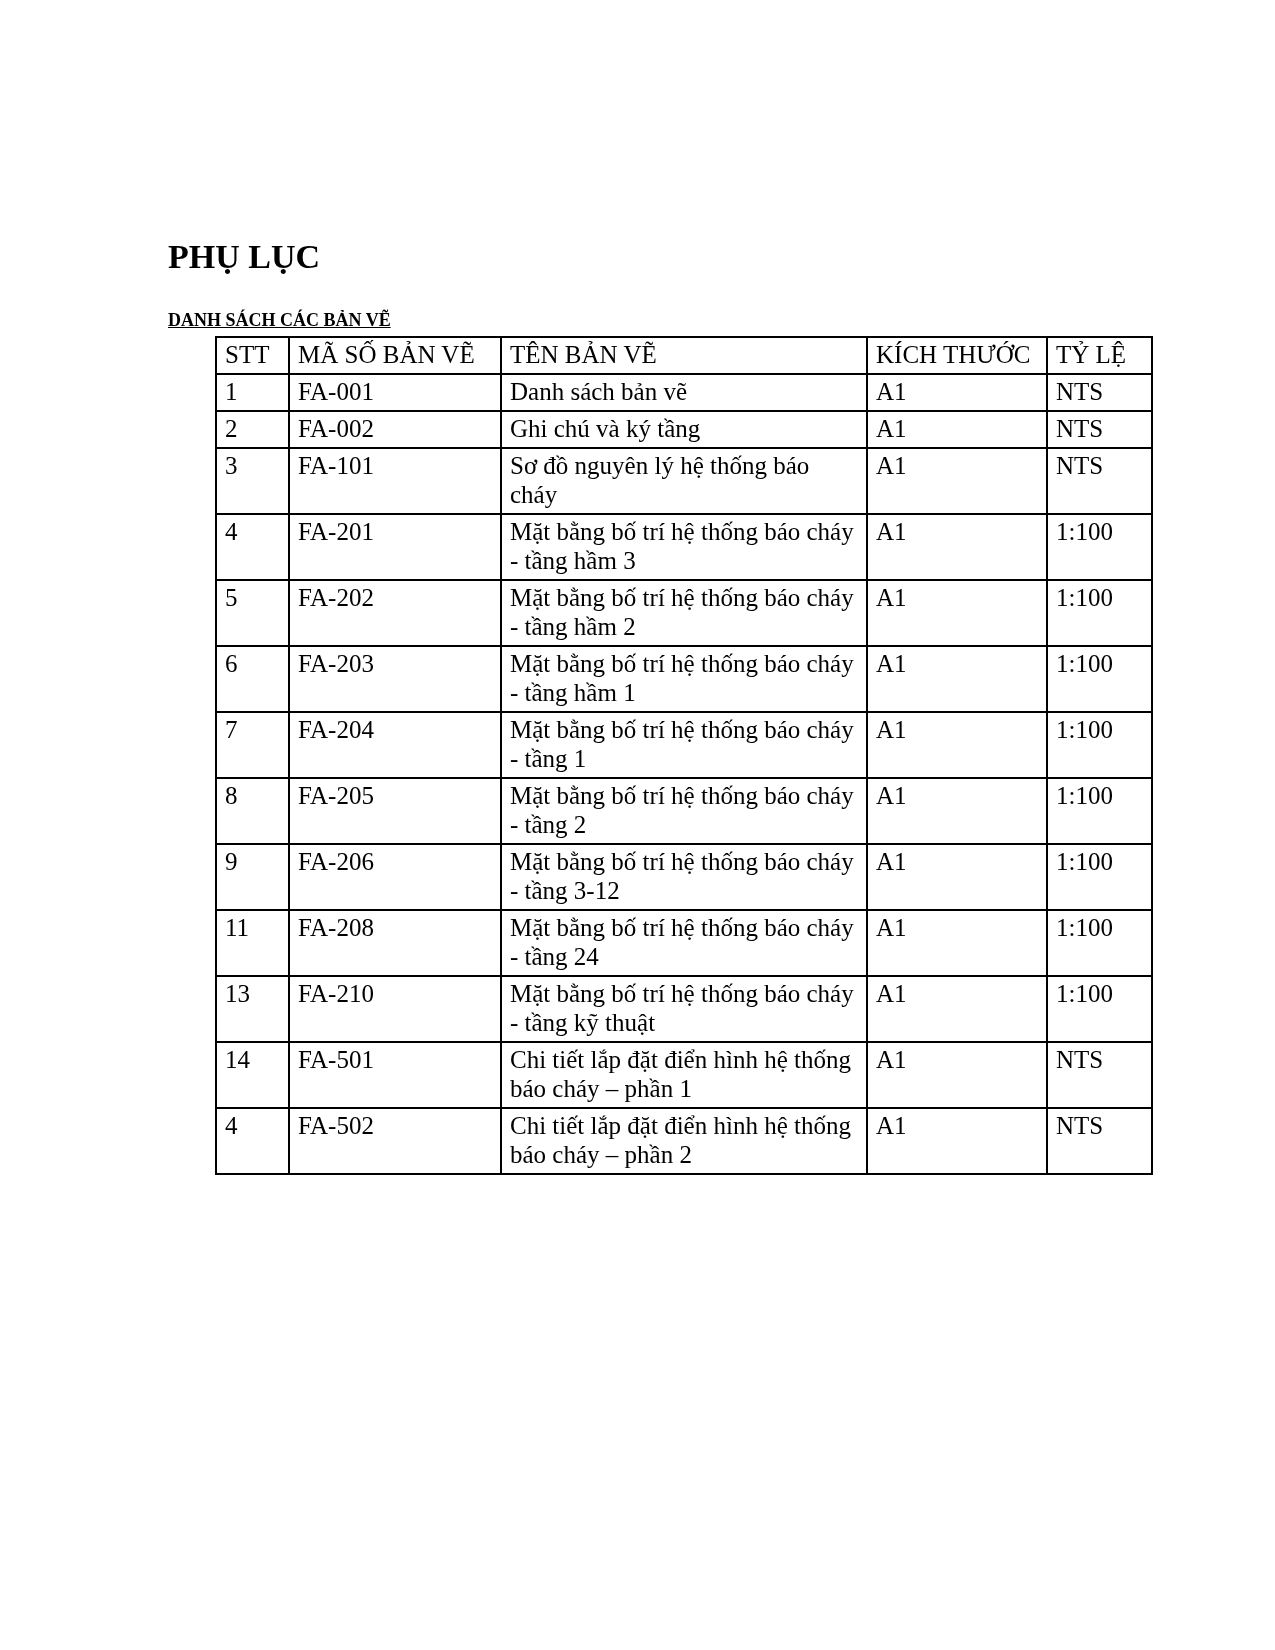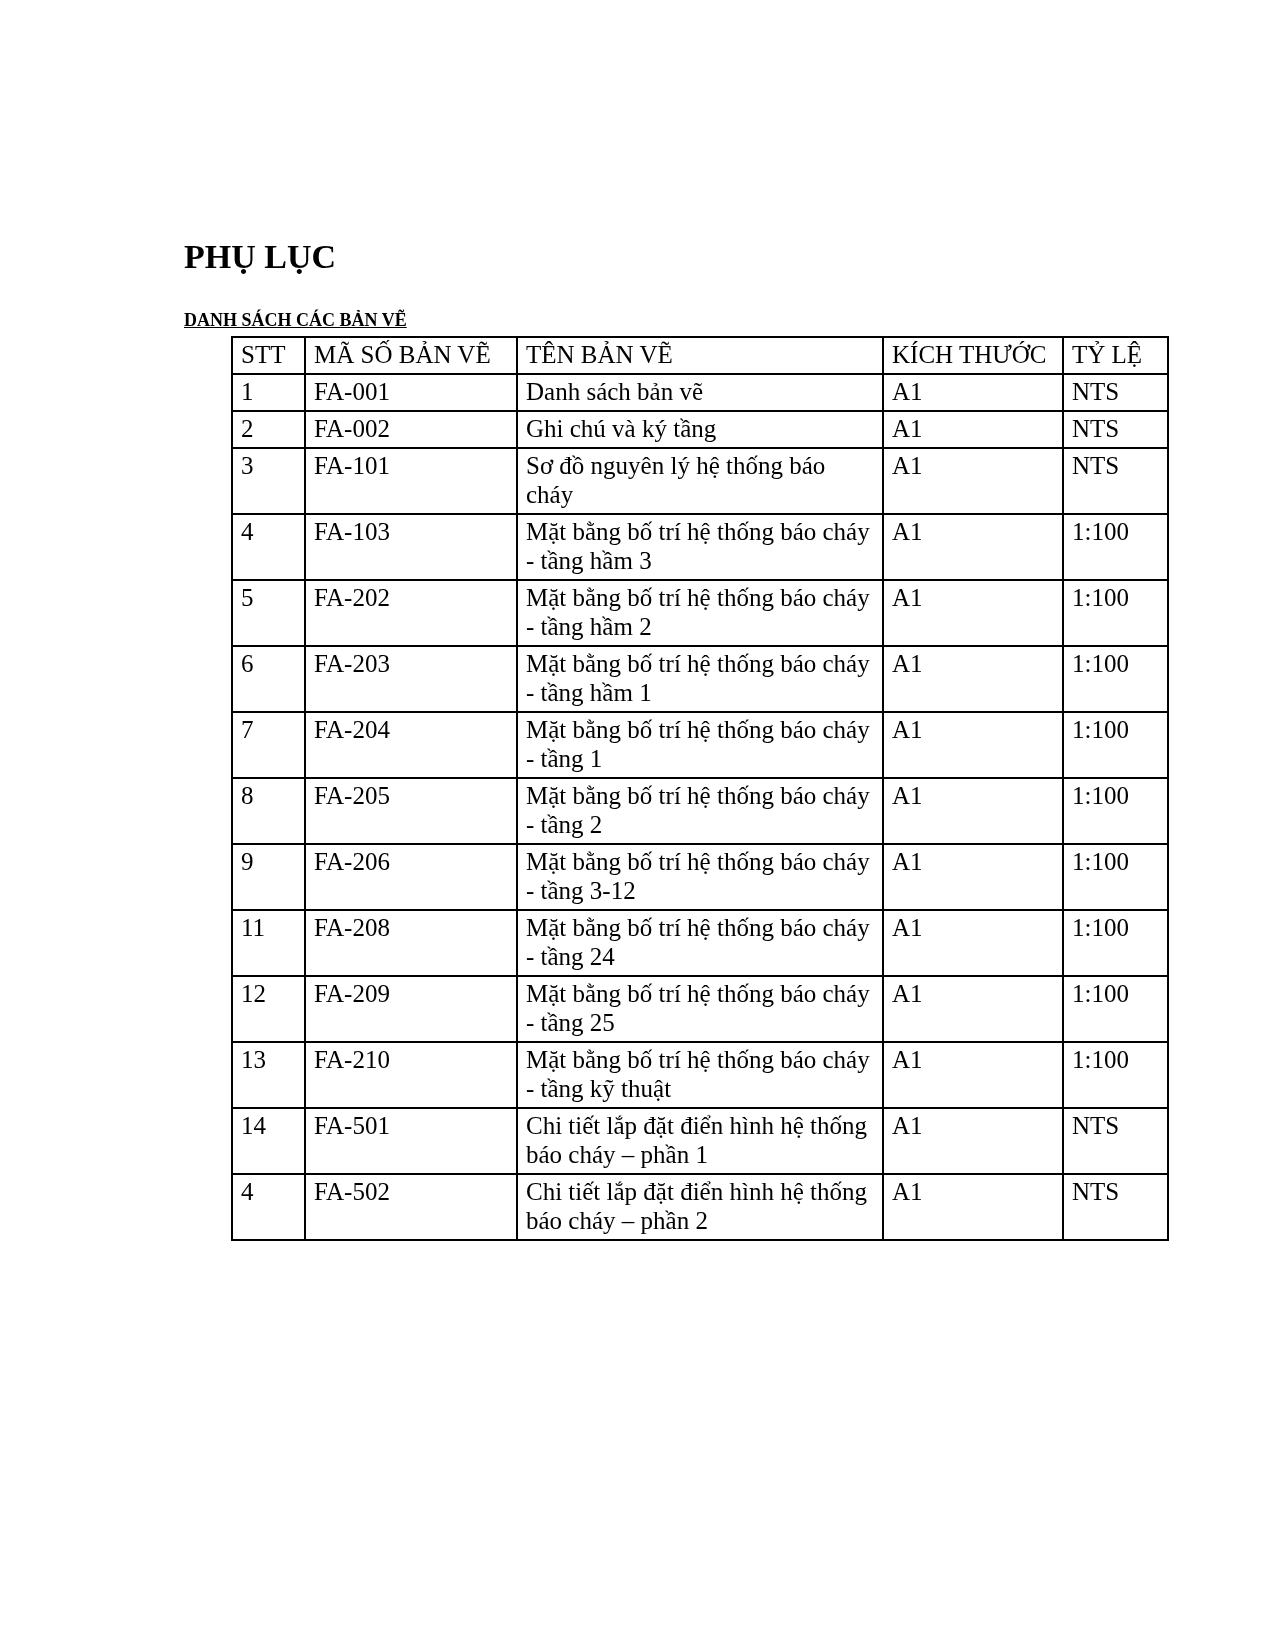--- a/index.html
+++ b/index.html
@@ -9,21 +9,21 @@
   }
   body {
     width: 1275px;
     height: 1650px;
     position: relative;
     font-family: "Liberation Serif", "DejaVu Serif", serif;
     color: #000000;
   }
   .page {
     position: absolute;
-    left: 184px;
+    left: 168px;
     top: 238px;
     width: 896px;
   }
   .title {
     font-size: 34px;
     font-weight: bold;
     margin: 0 0 34px 0;
   }
   .subtitle {
     font-size: 18px;
@@ -99,21 +99,21 @@
         </tr>
         <tr>
           <td>3</td>
           <td>FA-101</td>
           <td>Sơ đồ nguyên lý hệ thống báo cháy</td>
           <td>A1</td>
           <td>NTS</td>
         </tr>
         <tr>
           <td>4</td>
-          <td>FA-103</td>
+          <td>FA-201</td>
           <td>Mặt bằng bố trí hệ thống báo cháy - tầng hầm 3</td>
           <td>A1</td>
           <td>1:100</td>
         </tr>
         <tr>
           <td>5</td>
           <td>FA-202</td>
           <td>Mặt bằng bố trí hệ thống báo cháy - tầng hầm 2</td>
           <td>A1</td>
           <td>1:100</td>
@@ -147,27 +147,20 @@
           <td>1:100</td>
         </tr>
         <tr>
           <td>11</td>
           <td>FA-208</td>
           <td>Mặt bằng bố trí hệ thống báo cháy - tầng 24</td>
           <td>A1</td>
           <td>1:100</td>
         </tr>
         <tr>
-          <td>12</td>
-          <td>FA-209</td>
-          <td>Mặt bằng bố trí hệ thống báo cháy - tầng 25</td>
-          <td>A1</td>
-          <td>1:100</td>
-        </tr>
-        <tr>
           <td>13</td>
           <td>FA-210</td>
           <td>Mặt bằng bố trí hệ thống báo cháy - tầng kỹ thuật</td>
           <td>A1</td>
           <td>1:100</td>
         </tr>
         <tr>
           <td>14</td>
           <td>FA-501</td>
           <td>Chi tiết lắp đặt điển hình hệ thống báo cháy – phần 1</td>

